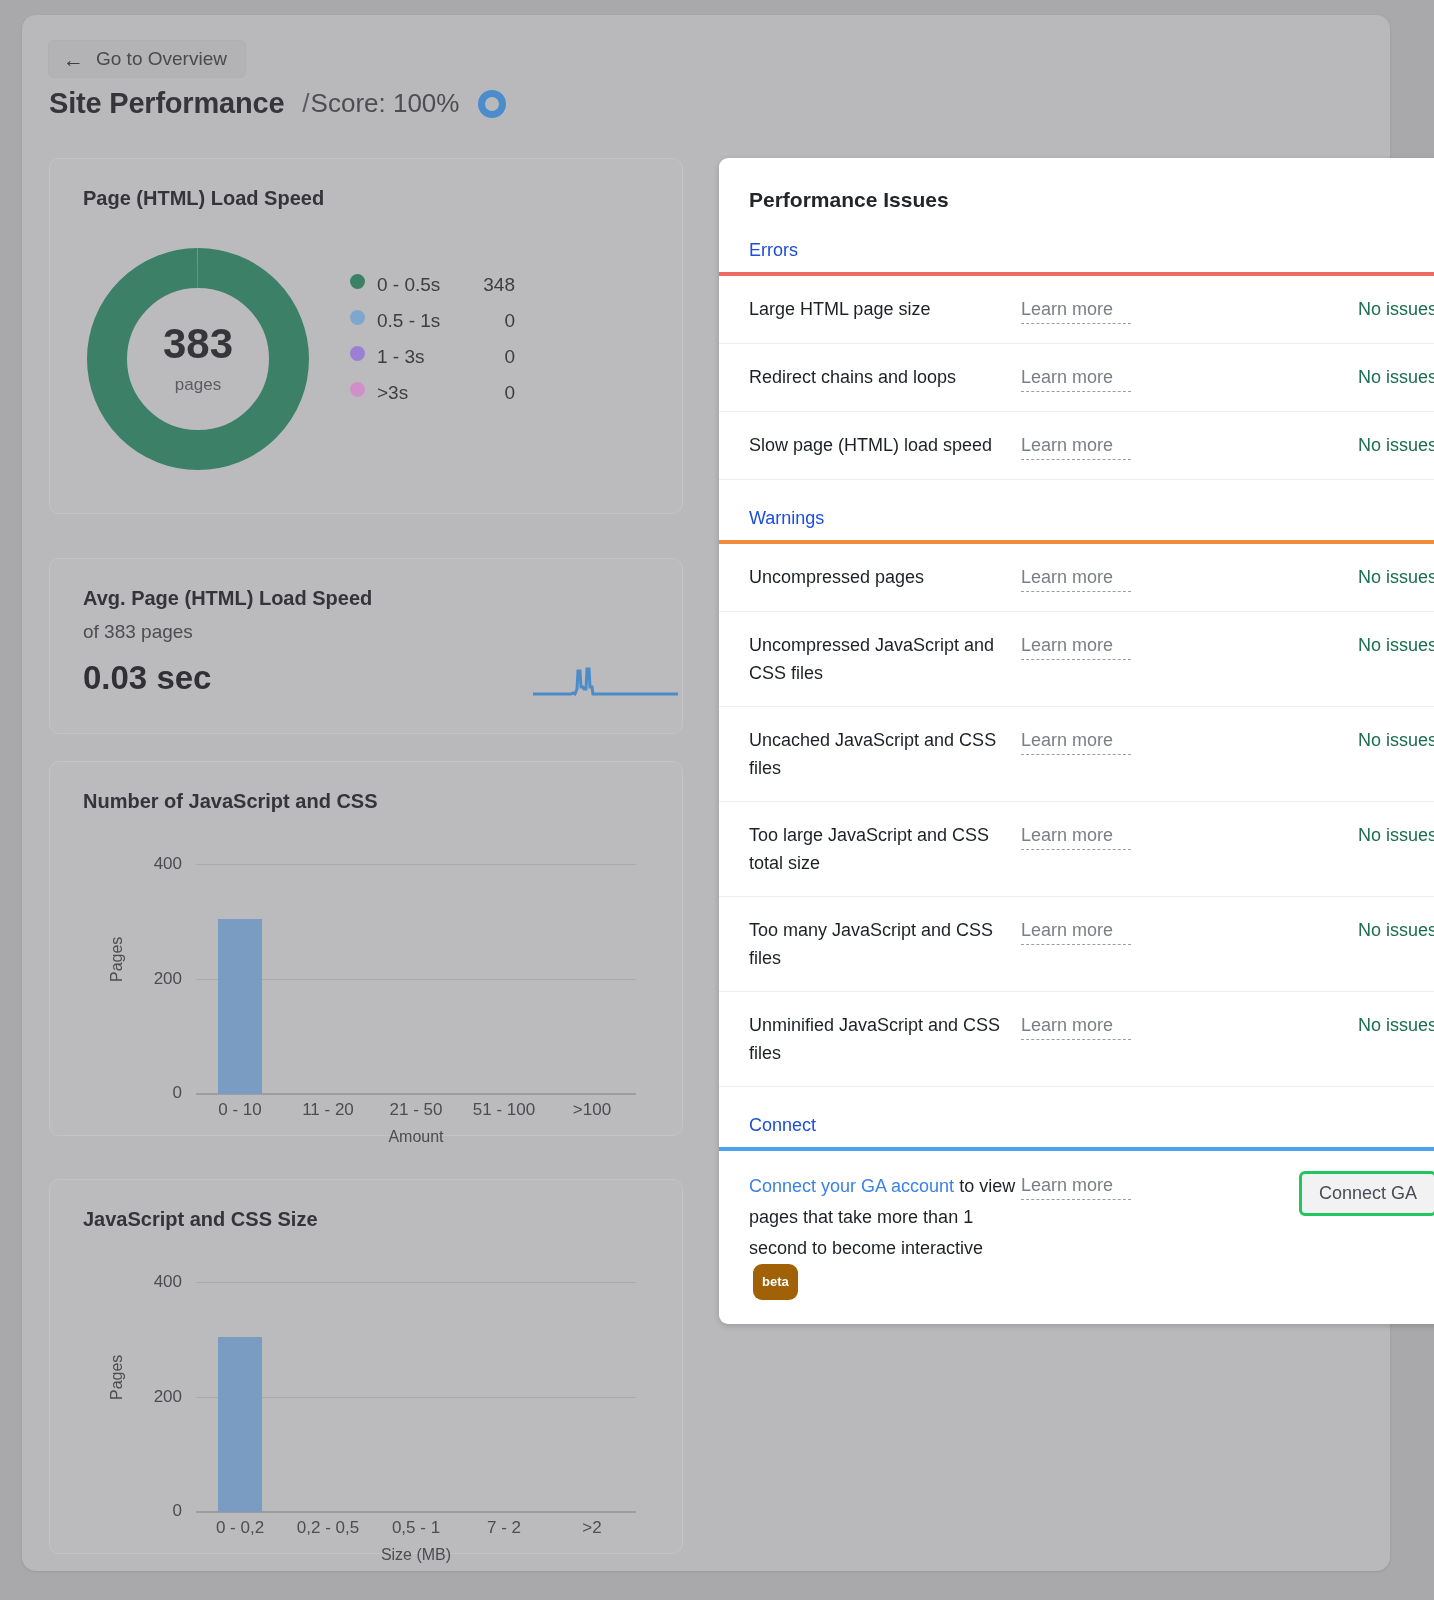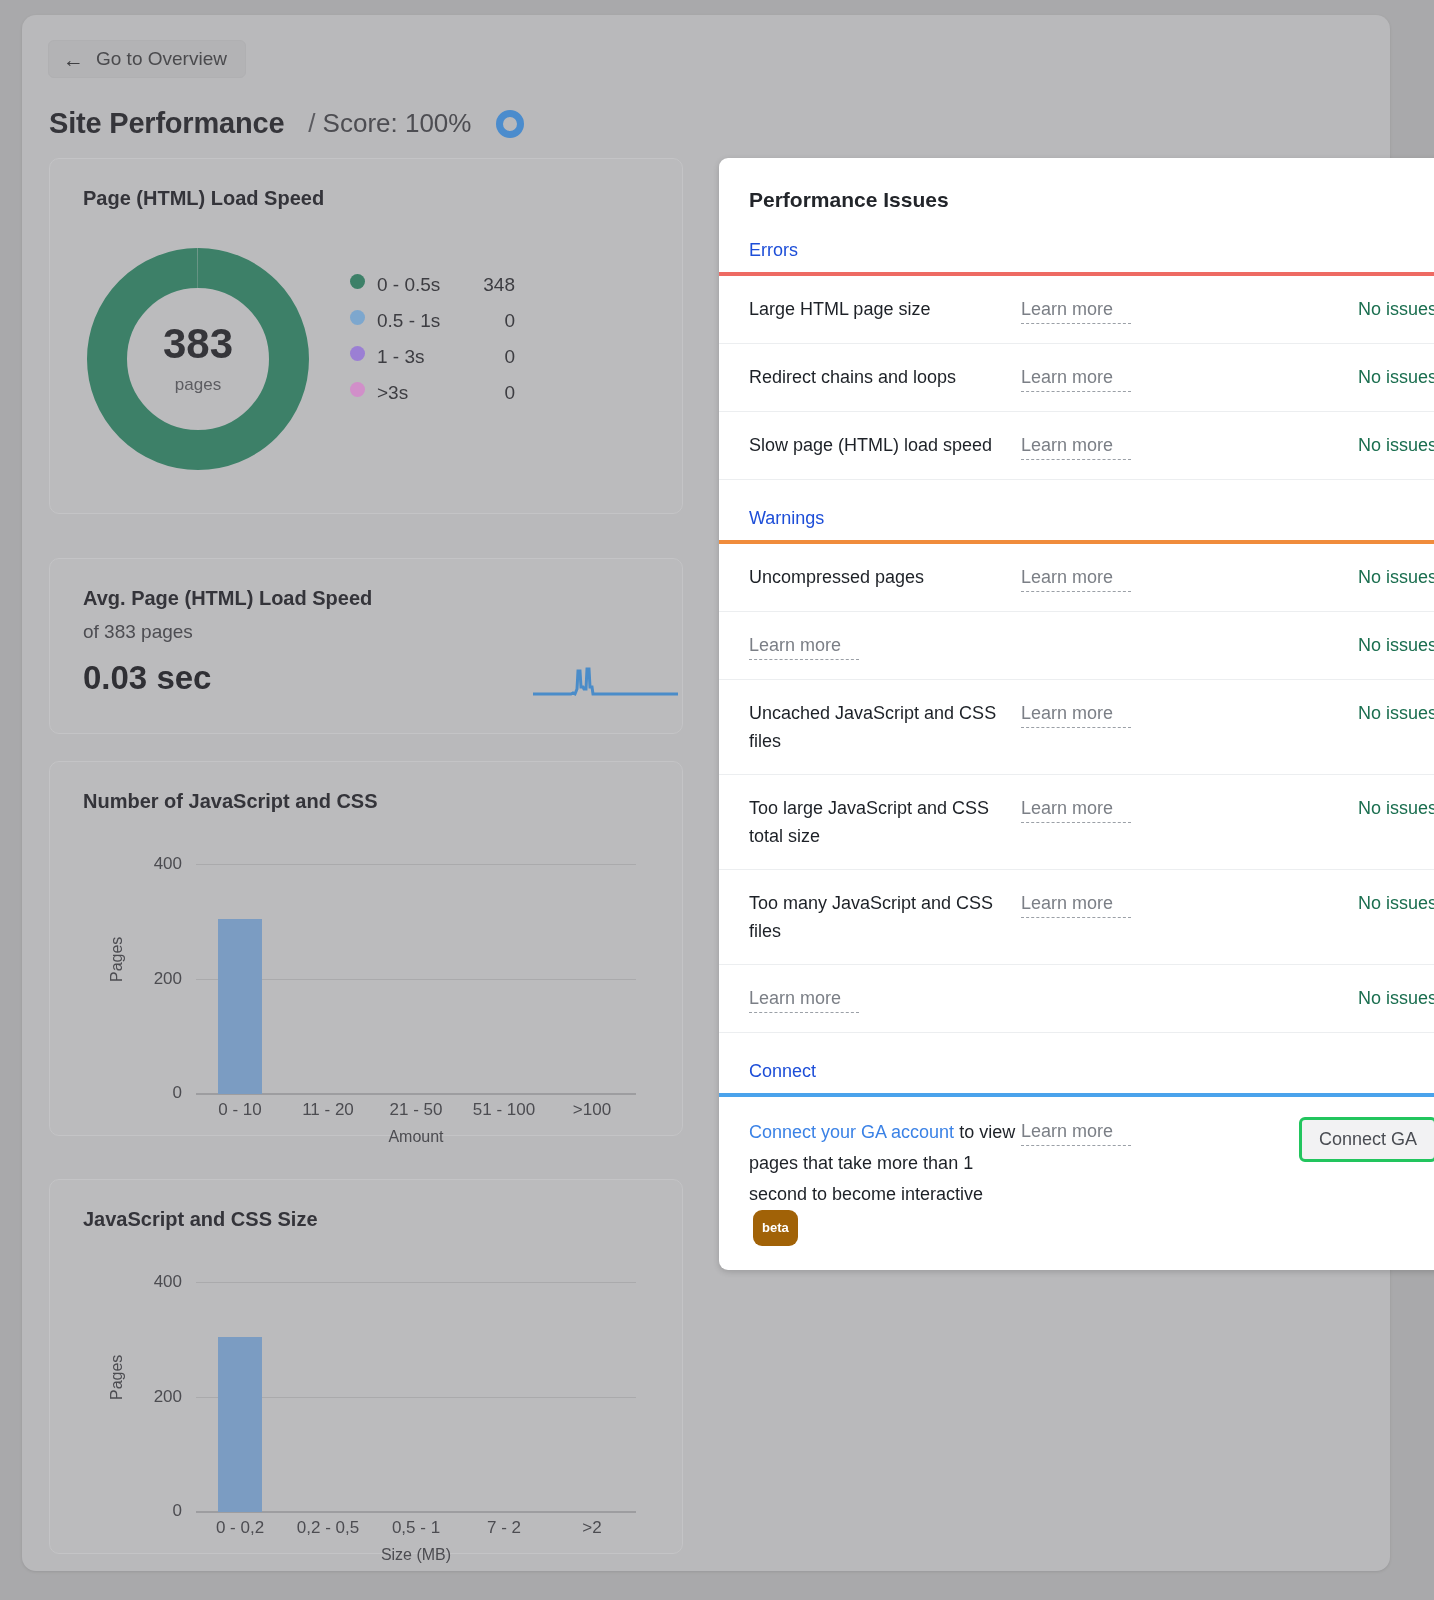--- a/index.html
+++ b/index.html
@@ -42,24 +42,24 @@
     color: #4a4a4d;
     font-size: 19px;
     cursor: pointer;
     box-sizing: border-box;
   }
   .back-arrow { font-size: 21px; line-height: 1; color: #3f3f42; }
 
   .title-row {
     position: absolute;
     left: 27px;
-    top: 92px;
+    top: 72px;
     display: flex;
     align-items: center;
-    gap: 6px;
+    gap: 0;
   }
   .title-main {
     font-size: 29px;
     font-weight: bold;
     color: #35353a;
     letter-spacing: -0.2px;
   }
   .title-sep {
     font-size: 26px;
     color: #5b5b60;
@@ -385,39 +385,41 @@
 
       <div class="group-head">Warnings</div>
       <div class="group-rule rule-warnings"></div>
 
       <div class="issue-row">
         <div class="issue-name">Uncompressed pages</div>
         <div class="learn-wrap"><span class="learn-more">Learn more</span></div>
         <div class="issue-status">No issues</div>
       </div>
       <div class="issue-row">
+        <div class="issue-name">Uncompressed JavaScript and CSS files</div>
         <div class="learn-wrap"><span class="learn-more">Learn more</span></div>
         <div class="issue-status">No issues</div>
       </div>
       <div class="issue-row">
         <div class="issue-name">Uncached JavaScript and CSS files</div>
         <div class="learn-wrap"><span class="learn-more">Learn more</span></div>
         <div class="issue-status">No issues</div>
       </div>
       <div class="issue-row">
         <div class="issue-name">Too large JavaScript and CSS total size</div>
         <div class="learn-wrap"><span class="learn-more">Learn more</span></div>
         <div class="issue-status">No issues</div>
       </div>
       <div class="issue-row">
         <div class="issue-name">Too many JavaScript and CSS files</div>
         <div class="learn-wrap"><span class="learn-more">Learn more</span></div>
         <div class="issue-status">No issues</div>
       </div>
       <div class="issue-row">
+        <div class="issue-name">Unminified JavaScript and CSS files</div>
         <div class="learn-wrap"><span class="learn-more">Learn more</span></div>
         <div class="issue-status">No issues</div>
       </div>
 
       <div class="group-head">Connect</div>
       <div class="group-rule rule-notices"></div>
 
       <div class="issue-row notice-row">
         <div class="notice-text"><span class="notice-link">Connect your GA account</span><span> to view pages that take more than 1 second to become interactive</span><span class="beta-badge">beta</span></div>
         <div class="learn-wrap"><span class="learn-more">Learn more</span></div>

